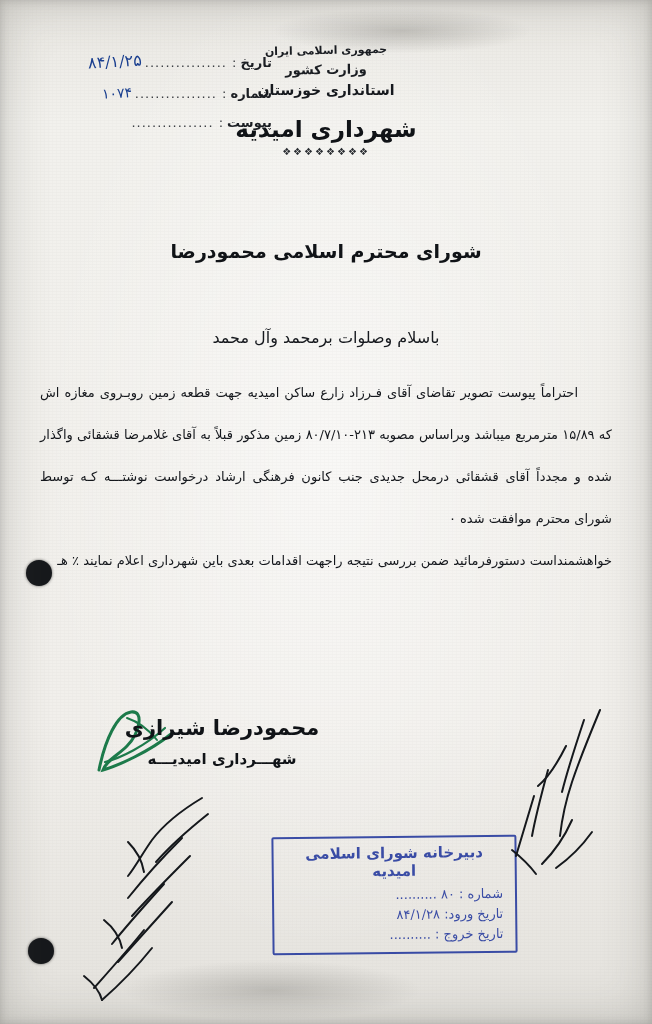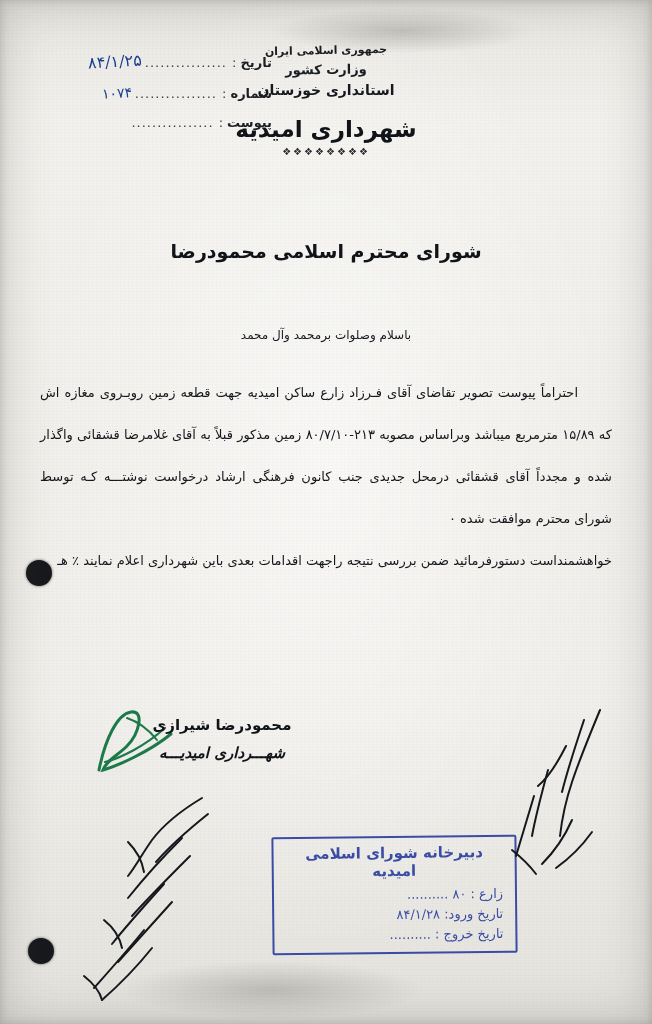--- a/index.html
+++ b/index.html
@@ -128,21 +128,21 @@
     font-size: 19px;
     font-weight: 700;
     color: #101317;
     letter-spacing: .4px;
   }
   #salutation {
     position: absolute;
     top: 328px;
     right: 0; left: 0;
     text-align: center;
-    font-size: 12px;
+    font-size: 16px;
     color: #16191e;
   }
   #letter-body {
     position: absolute;
     top: 372px;
     right: 40px;
     left: 40px;
     direction: rtl;
     text-align: justify;
     font-size: 13px;
@@ -156,31 +156,30 @@
   
   #signature-block {
     position: absolute;
     top: 716px;
     right: 330px;
     width: 200px;
     text-align: center;
     direction: rtl;
   }
   .sig-name {
-    font-size: 15px;
+    font-size: 21px;
     font-weight: 700;
     color: #101317;
     margin-bottom: 10px;
   }
   .sig-role {
     font-size: 15px;
     font-weight: 700;
     color: #101317;
     letter-spacing: 3px;
-    font-style: italic;
   }
   #sig-scribble {
     position: absolute;
     top: 700px;
     right: 455px;
     width: 110px;
     height: 90px;
     pointer-events: none;
   }
 
@@ -305,21 +304,21 @@
   </svg>
 
   <div id="signature-block">
     <div class="sig-name">محمودرضا شیرازی</div>
     <div class="sig-role">شهـــرداری امیدیـــه</div>
   </div>
 
   <div id="stamp">
     <div class="stamp-title">دبیرخانه شورای اسلامی امیدیه</div>
     <div class="stamp-row">
-      <span>زارع :</span>
+      <span>شماره :</span>
       <span class="stamp-hand">۸۰</span>
       <span class="stamp-dots">..........</span>
     </div>
     <div class="stamp-row">
       <span>تاریخ ورود:</span>
       <span class="stamp-hand">۸۴/۱/۲۸</span>
     </div>
     <div class="stamp-row">
       <span>تاریخ خروج :</span>
       <span class="stamp-dots">..........</span>

